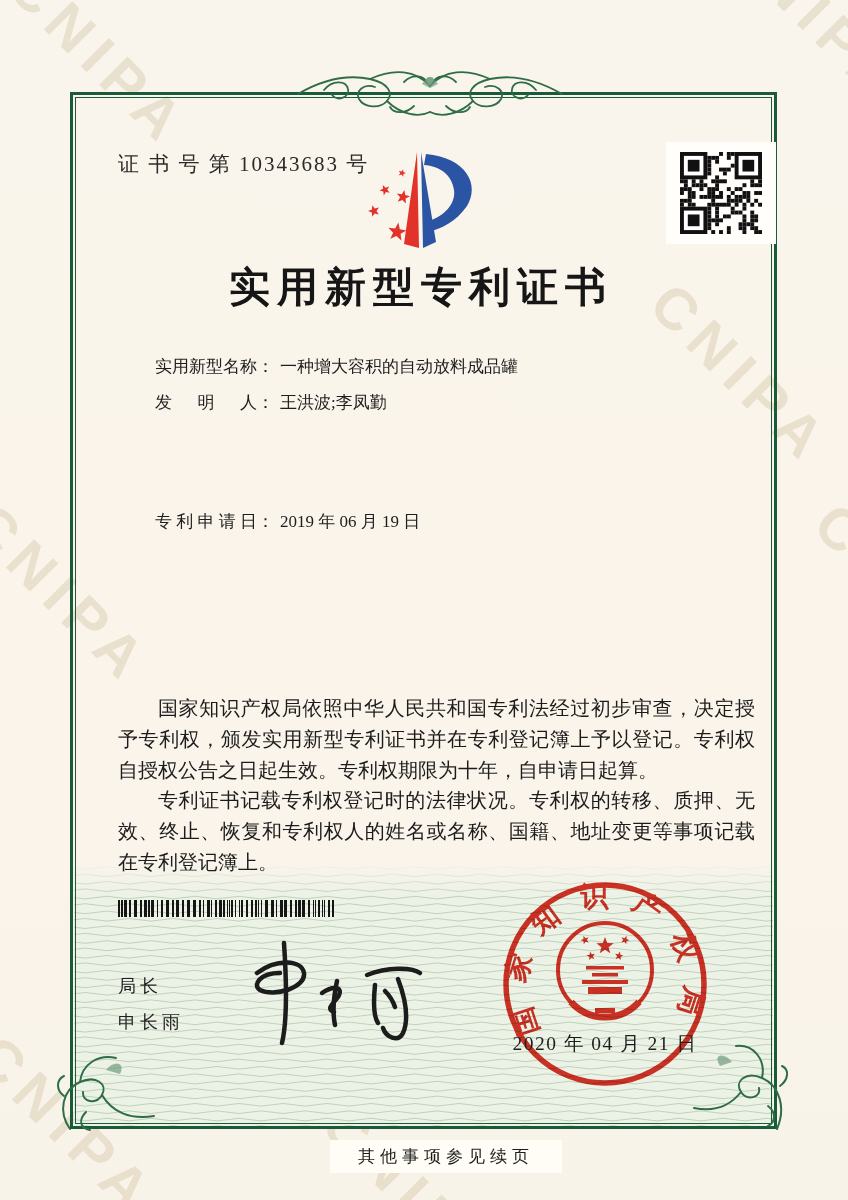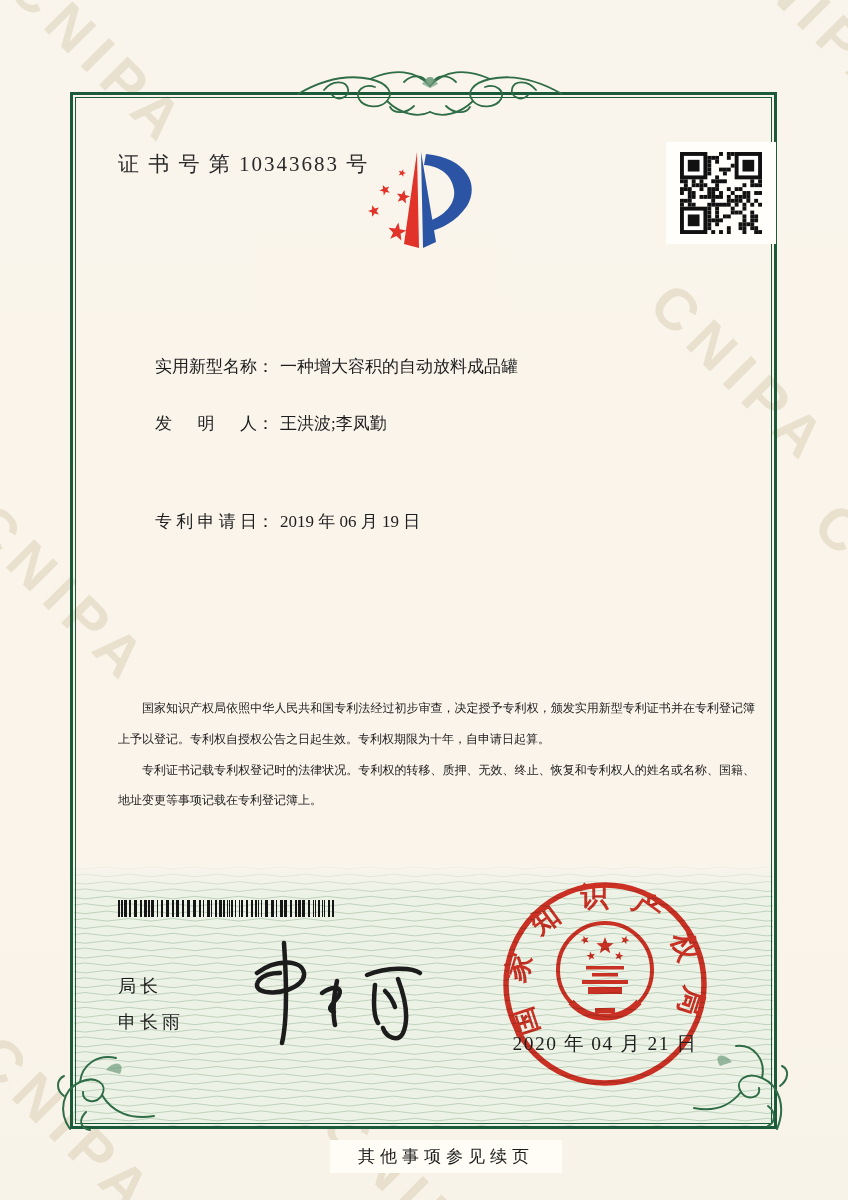--- a/index.html
+++ b/index.html
@@ -20,21 +20,21 @@
   .orn{position:absolute; z-index:4;}
   .abs{position:absolute; z-index:5;}
   .cert-no{left:118px; top:150px; font-size:21px; letter-spacing:2px; color:#2a2a2a;text-align:right;}
   .qr-patch{left:666px; top:142px; width:110px; height:102px; background:#fffefb; display:flex; align-items:center; justify-content:center;}
   .title{left:74px; top:260px; width:694px; text-align:center; font-size:41px; font-weight:bold; letter-spacing:7px; color:#161616;}
   .frow{position:absolute; z-index:5; left:118px; font-size:17px; color:#1e1e1e; white-space:nowrap;margin-left:37px;}
   .flabel{display:inline-block; width:102px; text-align:justify; text-align-last:justify; vertical-align:top;}
   .fvalue{margin-left:6px;}
   .fgroup2{position:absolute; left:314px; top:0; white-space:nowrap;}
   .fgroup2 .flabel{width:96px;}
-  .body-text{left:118px; top:693px; width:637px; font-size:12px; line-height:30.8px; text-align:justify; color:#1c1c1c;}
+  .body-text{left:118px; top:693px; width:637px; font-size:20px; line-height:30.8px; text-align:justify; color:#1c1c1c;}
   .body-text p{margin:0; text-indent:2em;}
   .barcode{left:118px; top:900px; width:220px; height:17px; z-index:5;}
   .comm-title{left:118px; top:974px; font-size:18px; letter-spacing:4px;}
   .comm-name{left:118px; top:1010px; font-size:18px; letter-spacing:4px;}
   .sig{left:222px; top:933px; z-index:5;}
   .seal{left:489px; top:868px; z-index:6; mix-blend-mode:multiply; opacity:.95;}
   .page-num{left:74px; top:1093px; width:694px; text-align:center; font-size:15px; letter-spacing:2px; color:#2a2a2a;}
   .note-box{left:330px; top:1140px; width:232px; height:33px; background:#fffdf6; display:flex; align-items:center; justify-content:center; font-size:17px; letter-spacing:5px; color:#1c1c1c; z-index:5;}
 </style>
 </head>
@@ -288,25 +288,26 @@
         <rect x="7.809523809523809" y="7.809523809523809" width="11.714285714285714" height="11.714285714285714" fill="#111"></rect>
         <rect x="54.666666666666664" y="0" width="27.333333333333332" height="27.333333333333332" fill="#111"></rect>
         <rect x="58.57142857142857" y="3.9047619047619047" width="19.523809523809522" height="19.523809523809522" fill="#fff"></rect>
         <rect x="62.476190476190474" y="7.809523809523809" width="11.714285714285714" height="11.714285714285714" fill="#111"></rect>
         <rect x="0" y="54.666666666666664" width="27.333333333333332" height="27.333333333333332" fill="#111"></rect>
         <rect x="3.9047619047619047" y="58.57142857142857" width="19.523809523809522" height="19.523809523809522" fill="#fff"></rect>
         <rect x="7.809523809523809" y="62.476190476190474" width="11.714285714285714" height="11.714285714285714" fill="#111"></rect>
       </svg>
   </div>
 
+  <div class="abs title">实用新型专利证书</div>
 
   <div class="frow" style="top:355px">
     <span class="flabel">实用新型名称</span><span>：</span><span class="fvalue">一种增大容积的自动放料成品罐</span>
   </div>
-  <div class="frow" style="top:412px">
+  <div class="frow" style="top:391px">
     <span class="flabel">发明人</span><span>：</span><span class="fvalue">王洪波;李凤勤</span>
   </div>
   <div class="frow" style="top:510px">
     <span class="flabel">专利申请日</span><span>：</span><span class="fvalue">2019 年 06 月 19 日</span>
   </div>
 
   <div class="abs body-text">
     <p>国家知识产权局依照中华人民共和国专利法经过初步审查，决定授予专利权，颁发实用新型专利证书并在专利登记簿上予以登记。专利权自授权公告之日起生效。专利权期限为十年，自申请日起算。</p>
     <p>专利证书记载专利权登记时的法律状况。专利权的转移、质押、无效、终止、恢复和专利权人的姓名或名称、国籍、地址变更等事项记载在专利登记簿上。</p>
   </div>

